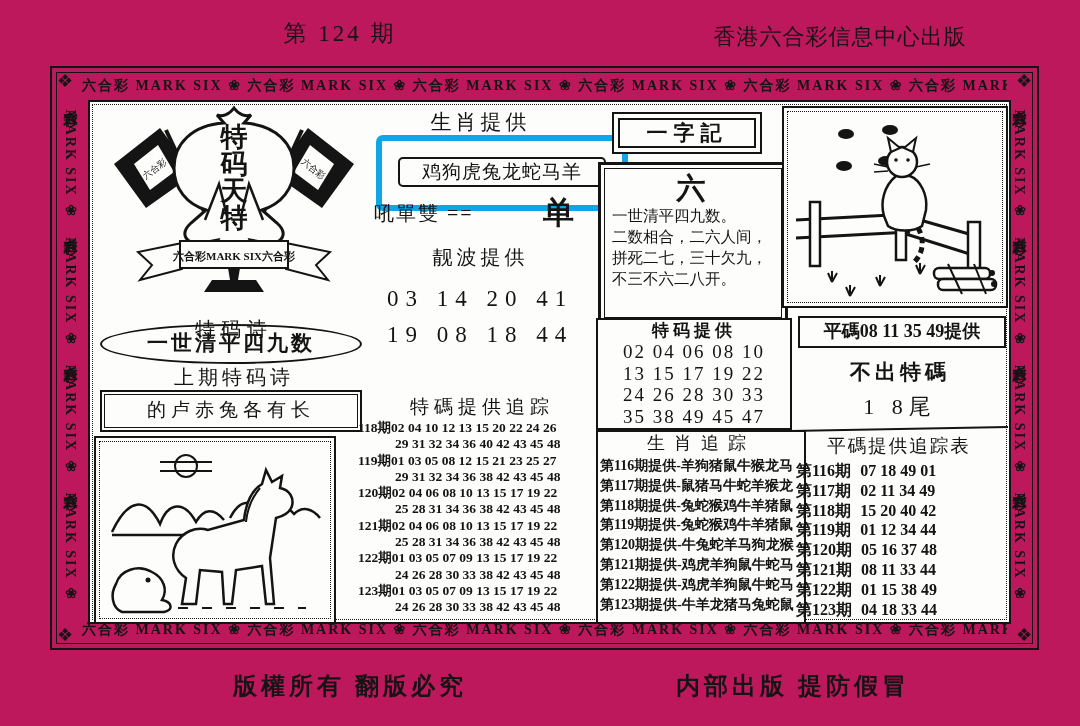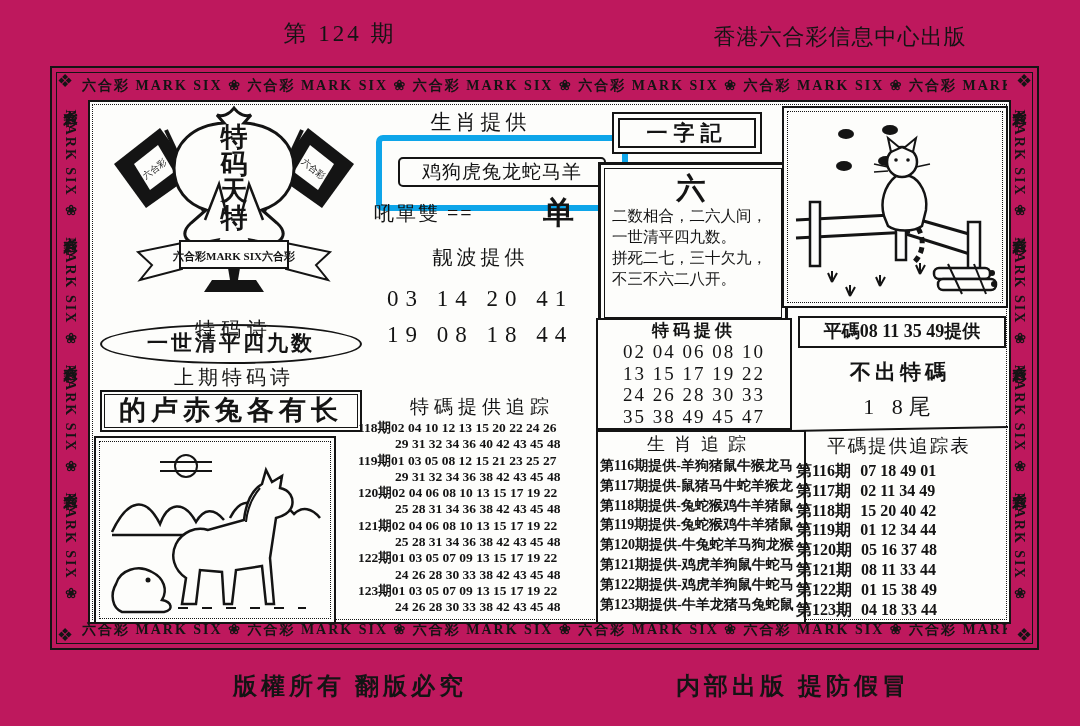--- a/index.html
+++ b/index.html
@@ -38,21 +38,21 @@
   .logo-block svg{position:absolute;inset:0;}
   .logo-title{left:50%;top:22px;transform:translateX(-50%);width:32px;text-align:center;
               font-size:27px;font-weight:bold;line-height:27px;z-index:2;}
   .logo-title span{display:block;}
   .poem-title{left:18px;top:198px;width:252px;font-size:20px;letter-spacing:6px;margin-top:16px;}
   .ellipse{left:10px;top:222px;width:258px;height:36px;border:2px solid #141414;border-radius:50%;
            line-height:34px;font-size:21px;font-weight:bold;letter-spacing:3px;text-align:center;}
   .prev-title{left:18px;top:262px;width:252px;font-size:20px;letter-spacing:4px;}
   .prev-box{left:10px;top:288px;width:258px;height:38px;border:2px solid #141414;
             box-shadow:inset 0 0 0 2px #fdfdfb, inset 0 0 0 3px #141414;
-            line-height:36px;font-size:27px;font-weight:bold;letter-spacing:5px;text-align:center;}
+            line-height:36px;font-size:19px;font-weight:normal;letter-spacing:5px;text-align:center;}
   .pic-box{border:2px solid #141414;outline:1px dotted #141414;outline-offset:-6px;background:#fdfdfb;}
   .horse-box{left:4px;top:334px;width:238px;height:184px;}
   .pic-box svg{position:absolute;inset:6px;}
 
   
   .zo-title{left:288px;top:6px;width:205px;font-size:21px;letter-spacing:4px;}
   .zo-box{left:286px;top:33px;width:208px;height:32px;border:6px solid #0ea5e9;border-radius:7px;padding:16px;}
   .zo-box .in{border:2px solid #141414;border-radius:5px;height:26px;line-height:25px;
               font-size:19px;letter-spacing:1px;text-align:center;}
   .parity{left:284px;top:90px;width:212px;display:flex;justify-content:space-between;align-items:center;}
@@ -70,21 +70,21 @@
   .ow-inner{border:2px solid #141414;line-height:26px;font-size:21px;font-weight:bold;
             letter-spacing:6px;text-align:center;}
   .word-box{left:508px;top:60px;width:178px;height:150px;border:3px solid #141414;padding:3px;background:#fdfdfb;}
   .word-in{border:1px solid #141414;height:100%;box-sizing:border-box;padding:2px 7px;}
   .word-char{font-size:29px;font-weight:bold;text-align:center;line-height:34px;letter-spacing:4px;}
   .word-line{font-size:15.5px;line-height:21px;}
   .so-box{left:506px;top:216px;width:192px;height:108px;border:2px solid #141414;background:#fdfdfb;}
   .so-title{font-size:17px;font-weight:bold;letter-spacing:4px;text-align:center;line-height:21px;}
   .so-row{font-size:19px;font-weight:normal;letter-spacing:2px;text-align:center;line-height:21.5px;}
   .zt-box{left:506px;top:328px;width:202px;height:188px;border:2px solid #141414;padding:1px 2px;background:#fdfdfb;}
-  .zt-title{font-size:18px;letter-spacing:9px;text-align:center;line-height:23px;}
+  .zt-title{font-size:18px;letter-spacing:9px;text-align:center;line-height:23px;font-family:Liberation Mono, monospace;}
   .zt-row{font-size:14px;font-weight:bold;line-height:19.8px;white-space:nowrap;}
 
   
   .cat-box{left:692px;top:4px;width:222px;height:198px;}
   .fc-box{left:708px;top:214px;width:204px;height:28px;border:2px solid #141414;line-height:27px;
           font-size:18px;font-weight:bold;text-align:center;}
   .fc-nospecial{left:708px;top:256px;width:204px;font-size:21px;font-weight:bold;letter-spacing:4px;text-align:center;}
   .fc-tail{left:708px;top:290px;width:204px;font-size:22px;letter-spacing:6px;text-align:center;}
   .divider{left:700px;top:326px;width:218px;height:0;border-bottom:2px solid #141414;transform:rotate(-1deg);}
   .ft-title{left:700px;top:331px;width:218px;font-size:18.5px;letter-spacing:2px;}
@@ -208,22 +208,22 @@
         <div class="st-line"><span>123期</span><span>01 03 05 07 09 13 15 17 19 22</span></div>
         <div class="st-line st-ind">24 26 28 30 33 38 42 43 45 48</div>
       </div>
 
       <div class="abs ow-outer">
         <div class="ow-inner">一字記</div>
       </div>
       <div class="abs word-box">
         <div class="word-in">
           <div class="word-char">六</div>
+          <div class="word-line">一世清平四九数。</div>
           <div class="word-line">二数相合，二六人间，</div>
-          <div class="word-line">一世清平四九数。</div>
           <div class="word-line">拼死二七，三十欠九，</div>
           <div class="word-line">不三不六二八开。</div>
         </div>
       </div>
 
       <div class="abs so-box">
         <div class="so-title">特码提供</div>
         <div class="so-row">02 04 06 08 10</div>
         <div class="so-row">13 15 17 19 22</div>
         <div class="so-row">24 26 28 30 33</div>

